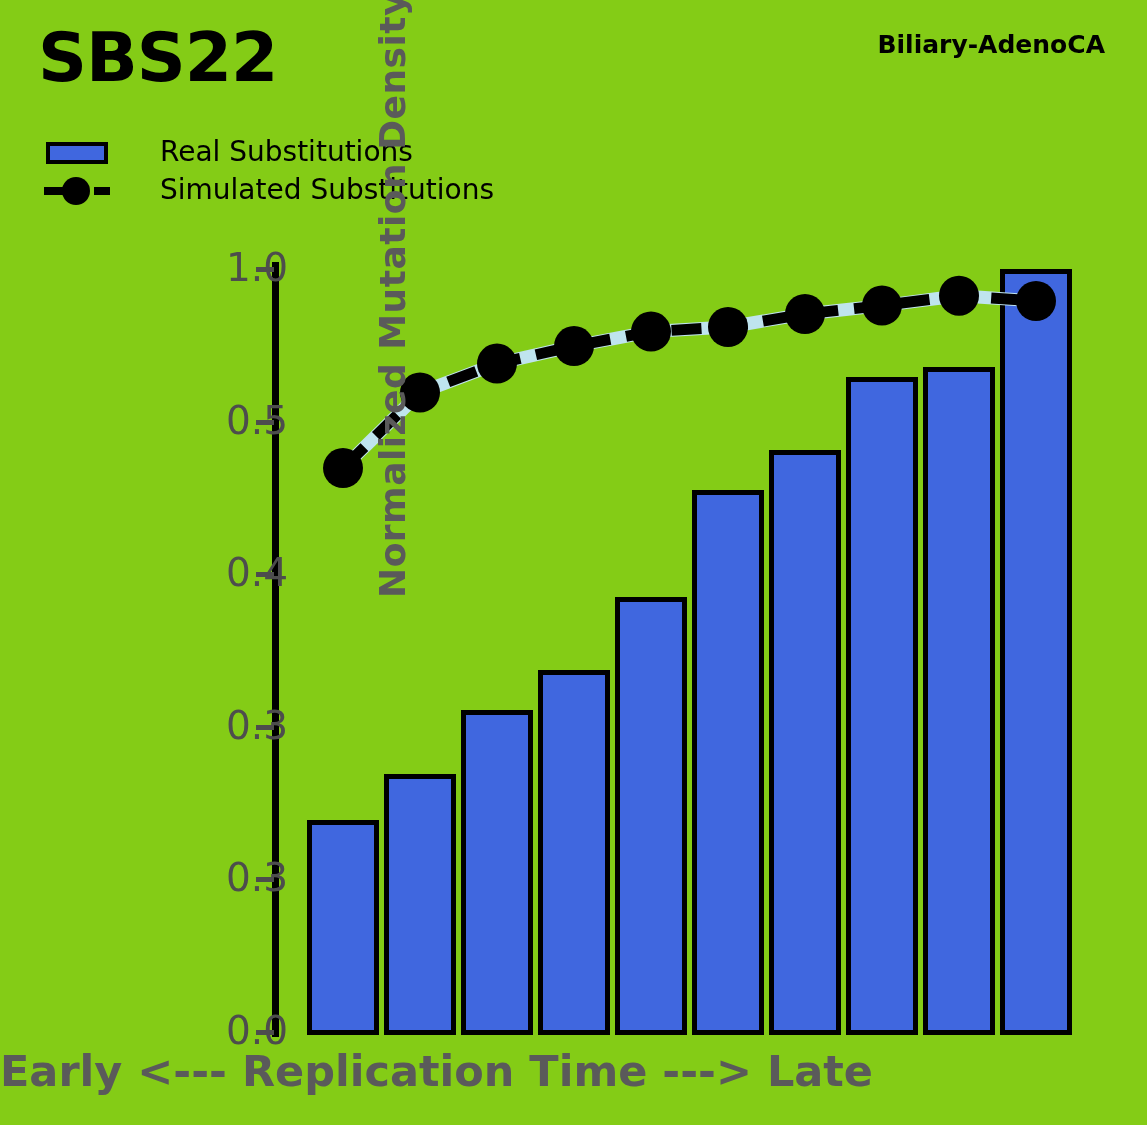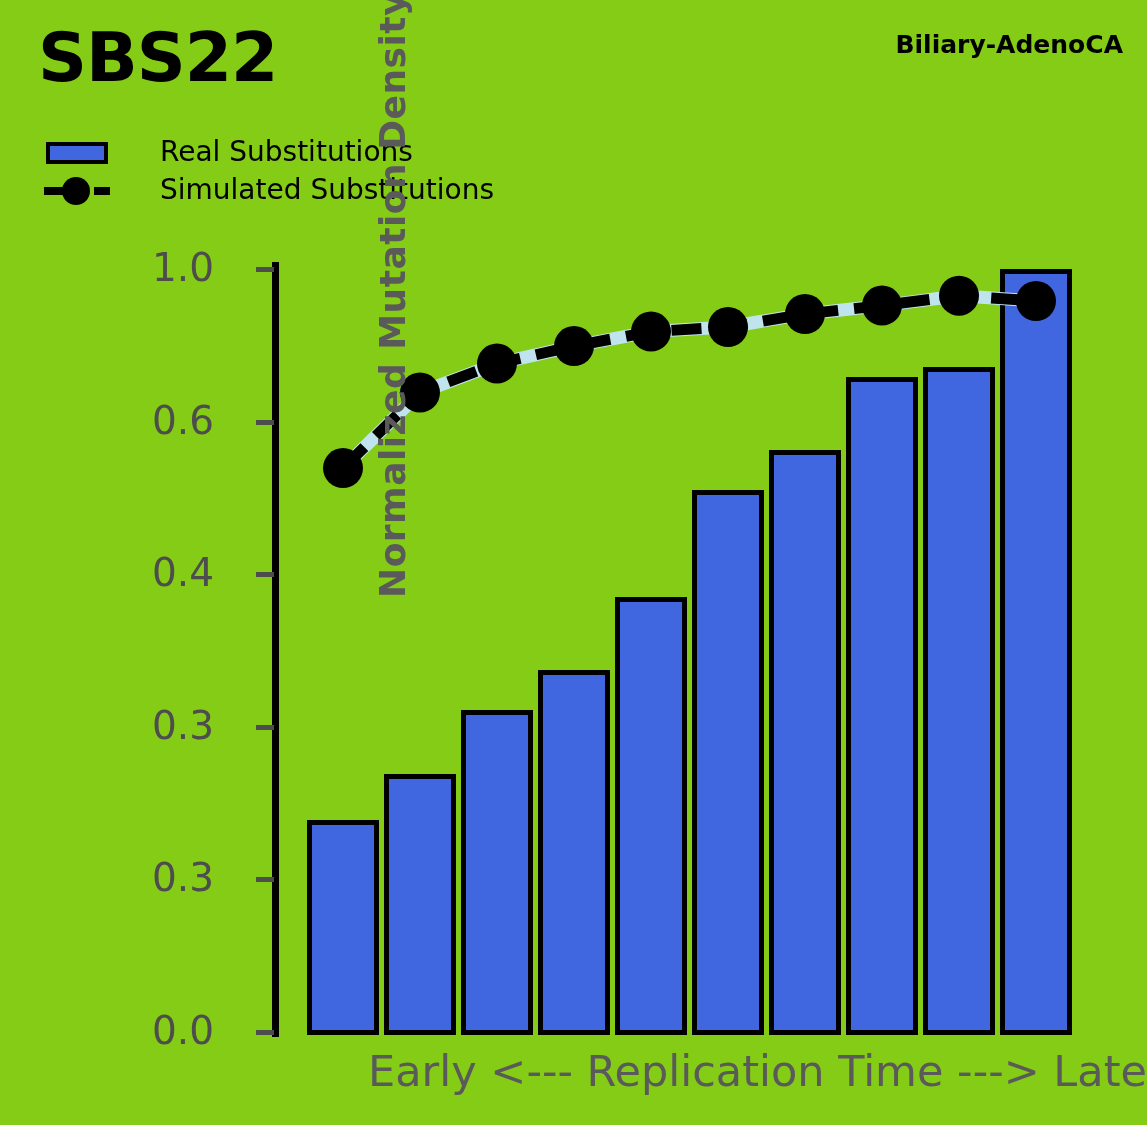--- a/index.html
+++ b/index.html
@@ -23,21 +23,21 @@
     top: 24px;
     font-size: 68px;
     font-weight: bold;
     color: #000000;
     letter-spacing: -1px;
     line-height: 1;
     white-space: nowrap;
   }
   #cohort-label {
     position: absolute;
-    right: 24px;
+    right: 42px;
     top: 30px;
     font-size: 25px;
     font-weight: bold;
     color: #000000;
     white-space: nowrap;
   }
 
   
   #legend {
     position: absolute;
@@ -111,21 +111,21 @@
   }
   .y-tick {
     position: absolute;
     left: 256px;
     width: 18px;
     height: 5px;
     background: #4d4d4d;
   }
   .y-tick-label {
     position: absolute;
-    right: 933px;   
+    right: 859px;   
     font-size: 39px;
     color: #4d4d4d;
     text-align: left;
     line-height: 1;
     white-space: nowrap;
   }
   #y-axis-title {
     position: absolute;
     left: 50px;
     top: 250px;
@@ -138,23 +138,23 @@
     color: #5a5a5a;
     letter-spacing: 0.5px;
     white-space: nowrap;
     text-align: left;
   }
   #x-axis-title {
     position: absolute;
     left: 0;
     top: 1046px;
     width: 1147px;
-    text-align: right;
+    text-align: left;
     font-size: 43px;
-    font-weight: normal;
+    font-weight: bold;
     color: #5a5a5a;
     white-space: nowrap;
   }
 
   
   .bar {
     position: absolute;
     background: #4067df;
     border: 5px solid #000000;
     box-sizing: border-box;
@@ -203,21 +203,21 @@
     <div id="y-ticks">
         <div class="y-tick" style="top: 1030px;"></div>
         <div class="y-tick-label" style="top: 1011px;">0.0</div>
         <div class="y-tick" style="top: 877.4px;"></div>
         <div class="y-tick-label" style="top: 858.4px;">0.3</div>
         <div class="y-tick" style="top: 724.8px;"></div>
         <div class="y-tick-label" style="top: 705.8px;">0.3</div>
         <div class="y-tick" style="top: 572.2px;"></div>
         <div class="y-tick-label" style="top: 553.2px;">0.4</div>
         <div class="y-tick" style="top: 419.6px;"></div>
-        <div class="y-tick-label" style="top: 400.6px;">0.6</div>
+        <div class="y-tick-label" style="top: 400.6px;">0.5</div>
         <div class="y-tick" style="top: 267px;"></div>
         <div class="y-tick-label" style="top: 248px;">1.0</div>
       </div>
     <div id="bars-layer">
         <div class="bar" style="left: 307px; width: 72px; top: 819.886px; height: 215.114px;"></div>
         <div class="bar" style="left: 384px; width: 72px; top: 774.106px; height: 260.894px;"></div>
         <div class="bar" style="left: 461px; width: 72px; top: 710.014px; height: 324.986px;"></div>
         <div class="bar" style="left: 538px; width: 72px; top: 669.575px; height: 365.425px;"></div>
         <div class="bar" style="left: 615px; width: 72px; top: 597.09px; height: 437.91px;"></div>
         <div class="bar" style="left: 692px; width: 72px; top: 489.507px; height: 545.493px;"></div>

